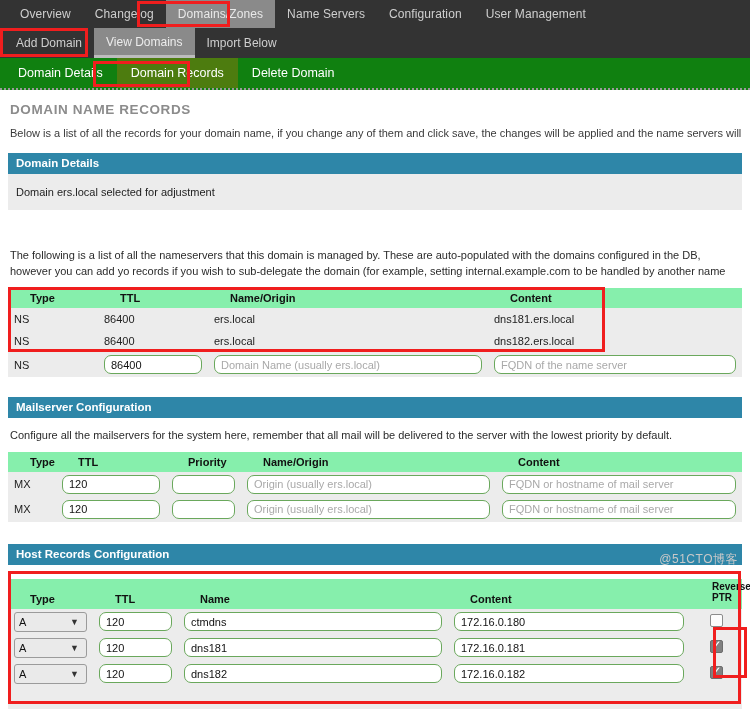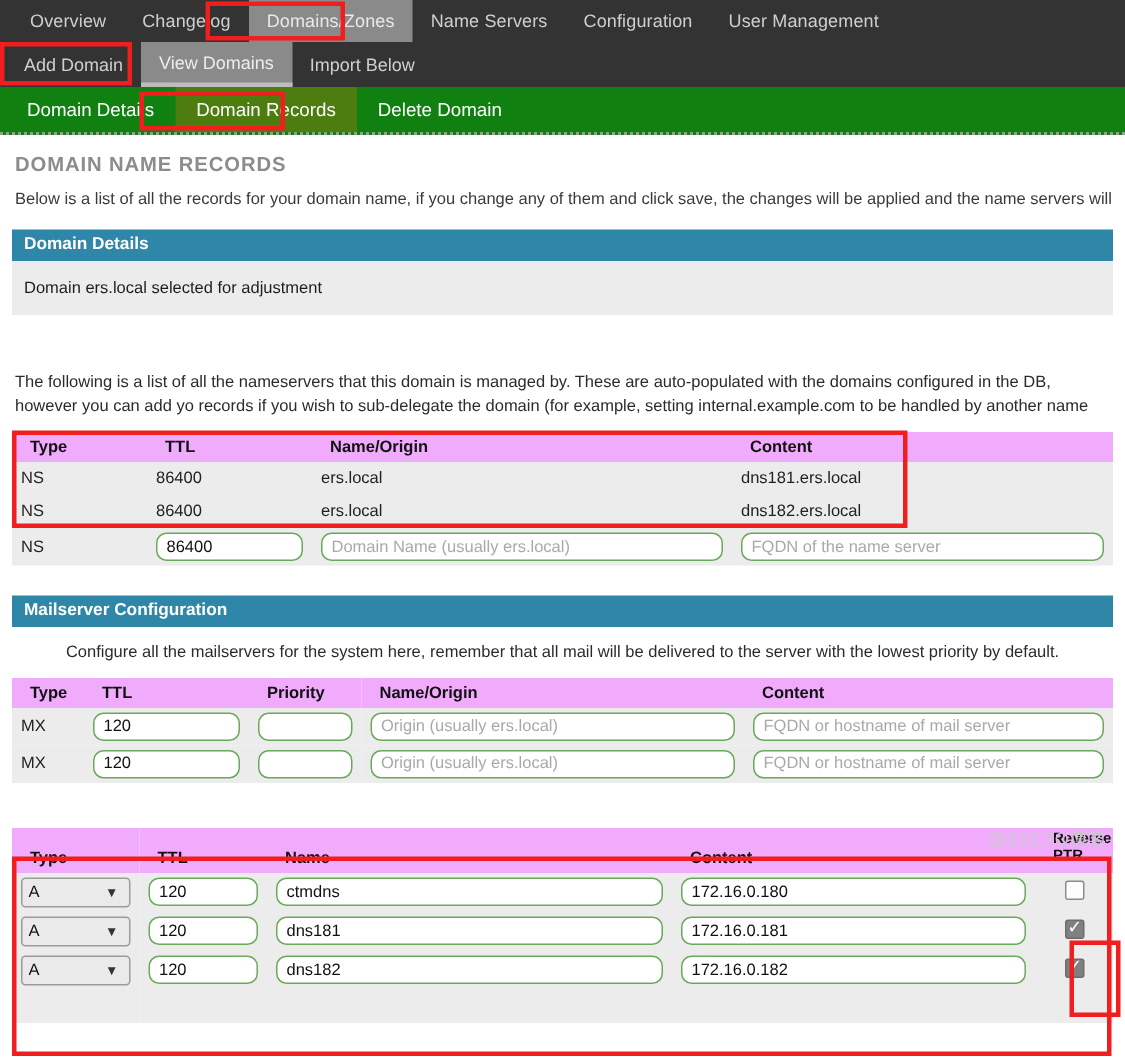--- a/index.html
+++ b/index.html
@@ -109,31 +109,31 @@
     font-size: 11px;
     color: #1d1d1d;
     font-weight: normal;
   }
   .section-desc {
     font-size: 11px;
     color: #2b2b2b;
     margin: 10px 2px 8px 2px;
     line-height: 1.45;
   }
-  .section-desc.nowrapline { white-space: nowrap; overflow: hidden; text-align: center; }
+  .section-desc.nowrapline { white-space: nowrap; overflow: hidden; }
 
   
   table.rec { width: 100%; border-collapse: collapse; table-layout: fixed; }
   table.rec th {
-    background: #f0abfc;
+    background: #86efac;
     color: #111111;
     font-size: 11px;
     font-weight: bold;
     text-align: left;
-    padding: 4px 12px;
+    padding: 4px 22px;
     vertical-align: middle;
   }
   table.rec td {
     background: #ececec;
     font-size: 11px;
     color: #222222;
     padding: 3px 6px;
     vertical-align: middle;
     height: 22px;
   }
@@ -347,20 +347,23 @@
           <td><input class="inp" value="120" style=""></td>
           <td><input class="inp" value="" style=""></td>
           <td><input class="inp" placeholder="Origin (usually ers.local)" style=""></td>
           <td><input class="inp" placeholder="FQDN or hostname of mail server" style=""></td>
         </tr>
       </tbody>
     </table>
 
     <div style="height:22px"></div>
 
+    <div class="panel">
+      <div class="panel-head">Host Records Configuration</div>
+    </div>
 
     <div style="height:8px"></div>
 
     <table class="rec">
       <colgroup>
         <col style="width:85px">
           <col style="width:85px">
           <col style="width:270px">
           <col>
           <col style="width:52px">

